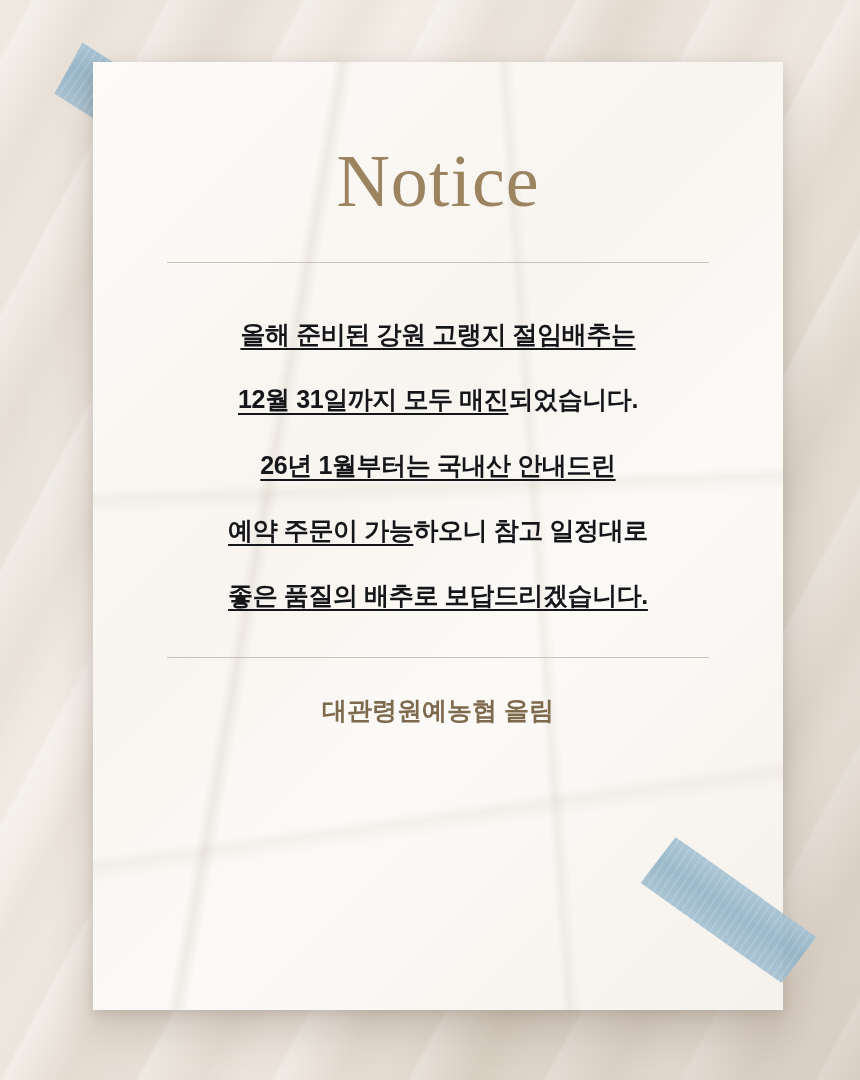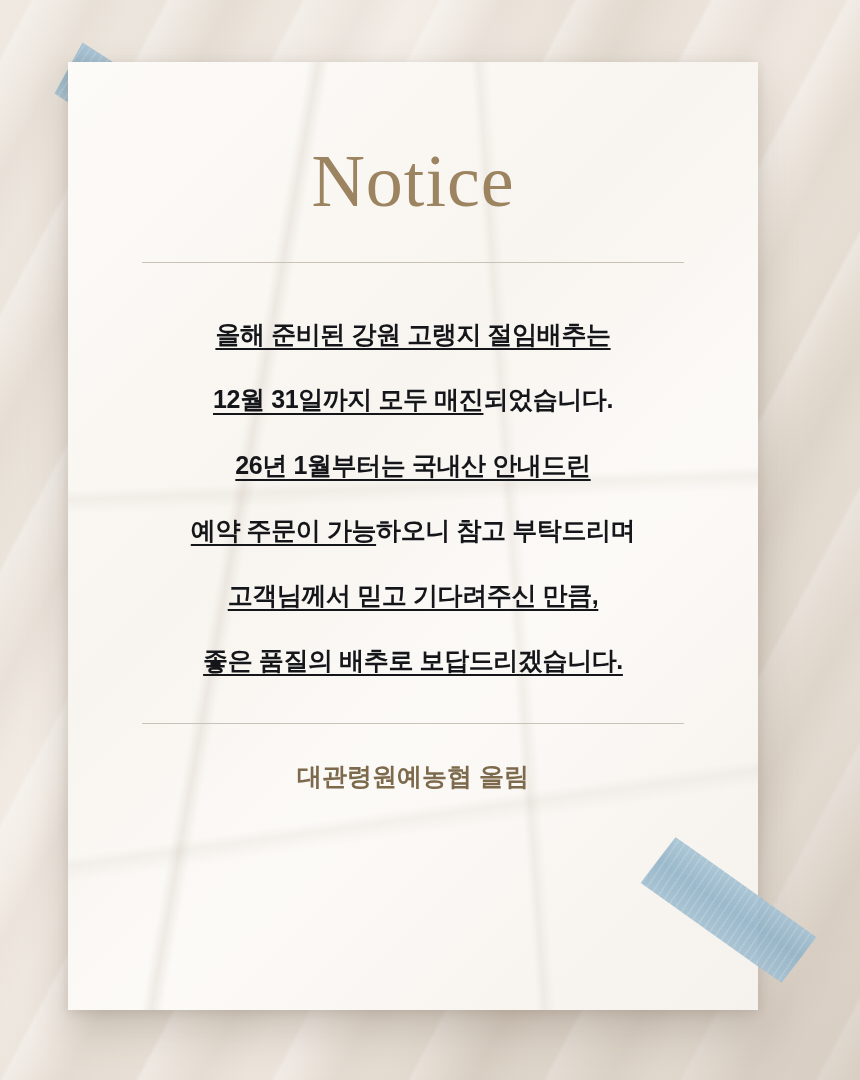--- a/index.html
+++ b/index.html
@@ -49,21 +49,21 @@
     position: absolute;
     inset: 0;
     background: radial-gradient(ellipse at 45% 40%, rgba(255,255,255,0.22) 0%, rgba(255,255,255,0) 58%),
                 radial-gradient(ellipse at 90% 95%, rgba(150,130,110,0.20) 0%, rgba(150,130,110,0) 55%);
     pointer-events: none;
   }
 
   
   #paper {
     position: absolute;
-    left: 68px;
+    left: 93px;
     top: 62px;
     width: 690px;
     height: 948px;
     background:
       linear-gradient(135deg, #fdfbf8 0%, #f8f5f0 40%, #fcfaf7 62%, #f5f1ec 100%);
     box-shadow:
       0 18px 38px rgba(90,75,60,0.22),
       0 3px 10px rgba(90,75,60,0.14);
   }
   #paper-creases {
@@ -183,22 +183,21 @@
     <div id="content">
 
       <h1 id="notice-title">Notice</h1>
 
       <div class="rule" id="rule-top"></div>
 
       <div id="body-lines">
         <p class="body-line"><span class="u">올해 준비된 강원 고랭지 절임배추는</span><span></span></p>
         <p class="body-line"><span class="u">12월 31일까지 모두 매진</span><span>되었습니다.</span></p>
         <p class="body-line"><span class="u">26년 1월부터는 국내산 안내드린</span><span></span></p>
-        <p class="body-line"><span class="u">예약 주문이 가능</span><span>하오니 참고 부탁드리며</span></p>
-        <p class="body-line"><span class="u">고객님께서 믿고 기다려주신 만큼,</span><span></span></p>
+        <p class="body-line"><span class="u">예약 주문이 가능</span><span>하오니 참고 일정대로</span></p>
         <p class="body-line"><span class="u">좋은 품질의 배추로 보답드리겠습니다.</span><span></span></p>
       </div>
 
       <div class="rule" id="rule-bottom"></div>
 
       <div id="signature">대관령원예농협 올림</div>
 
     </div>
   </div>
 

